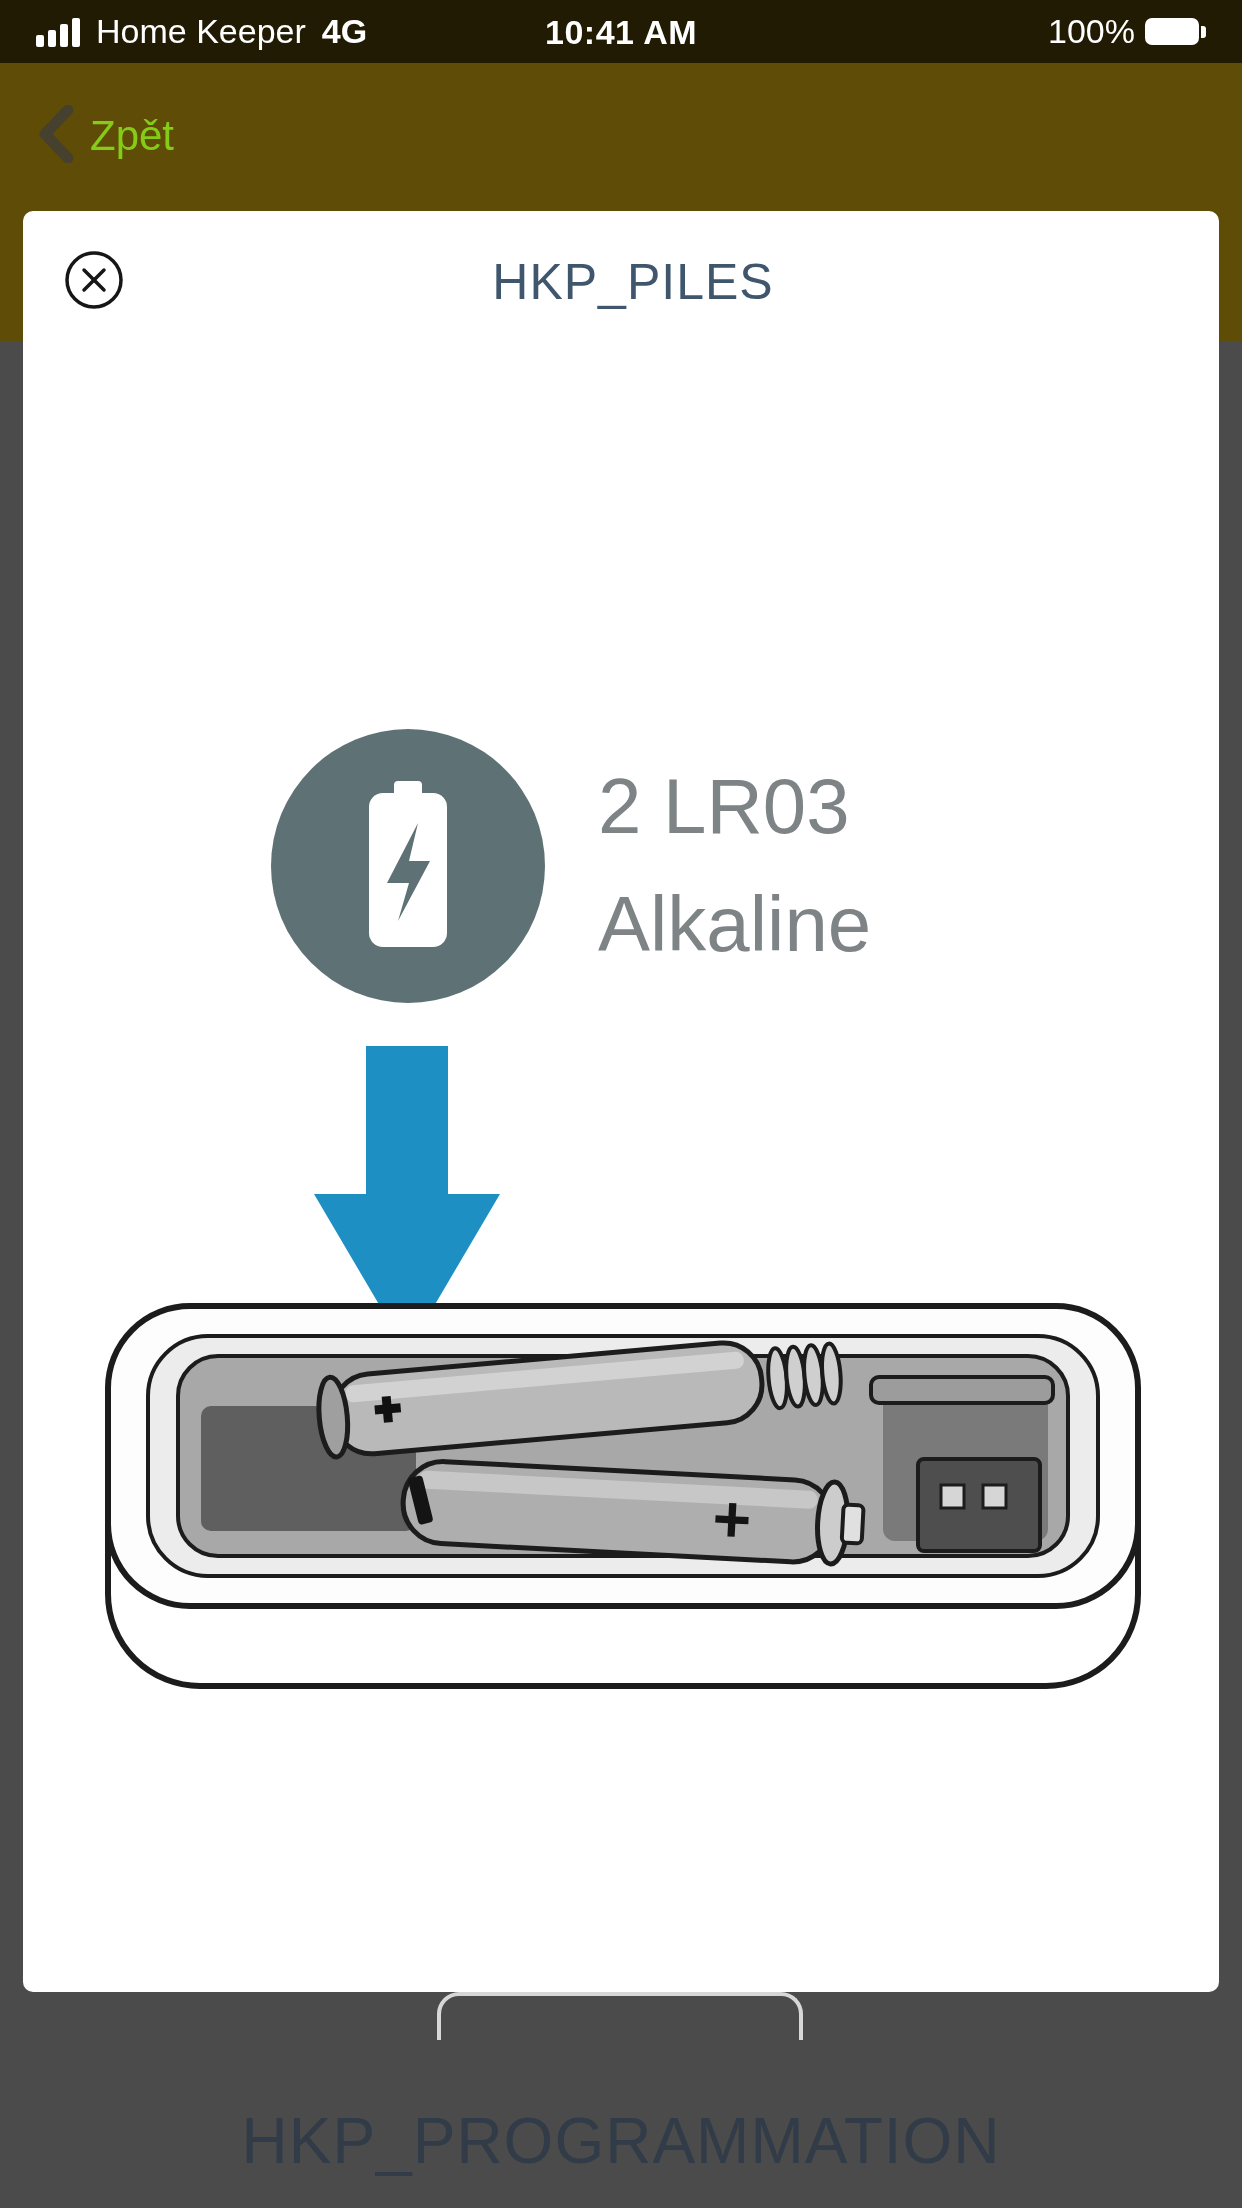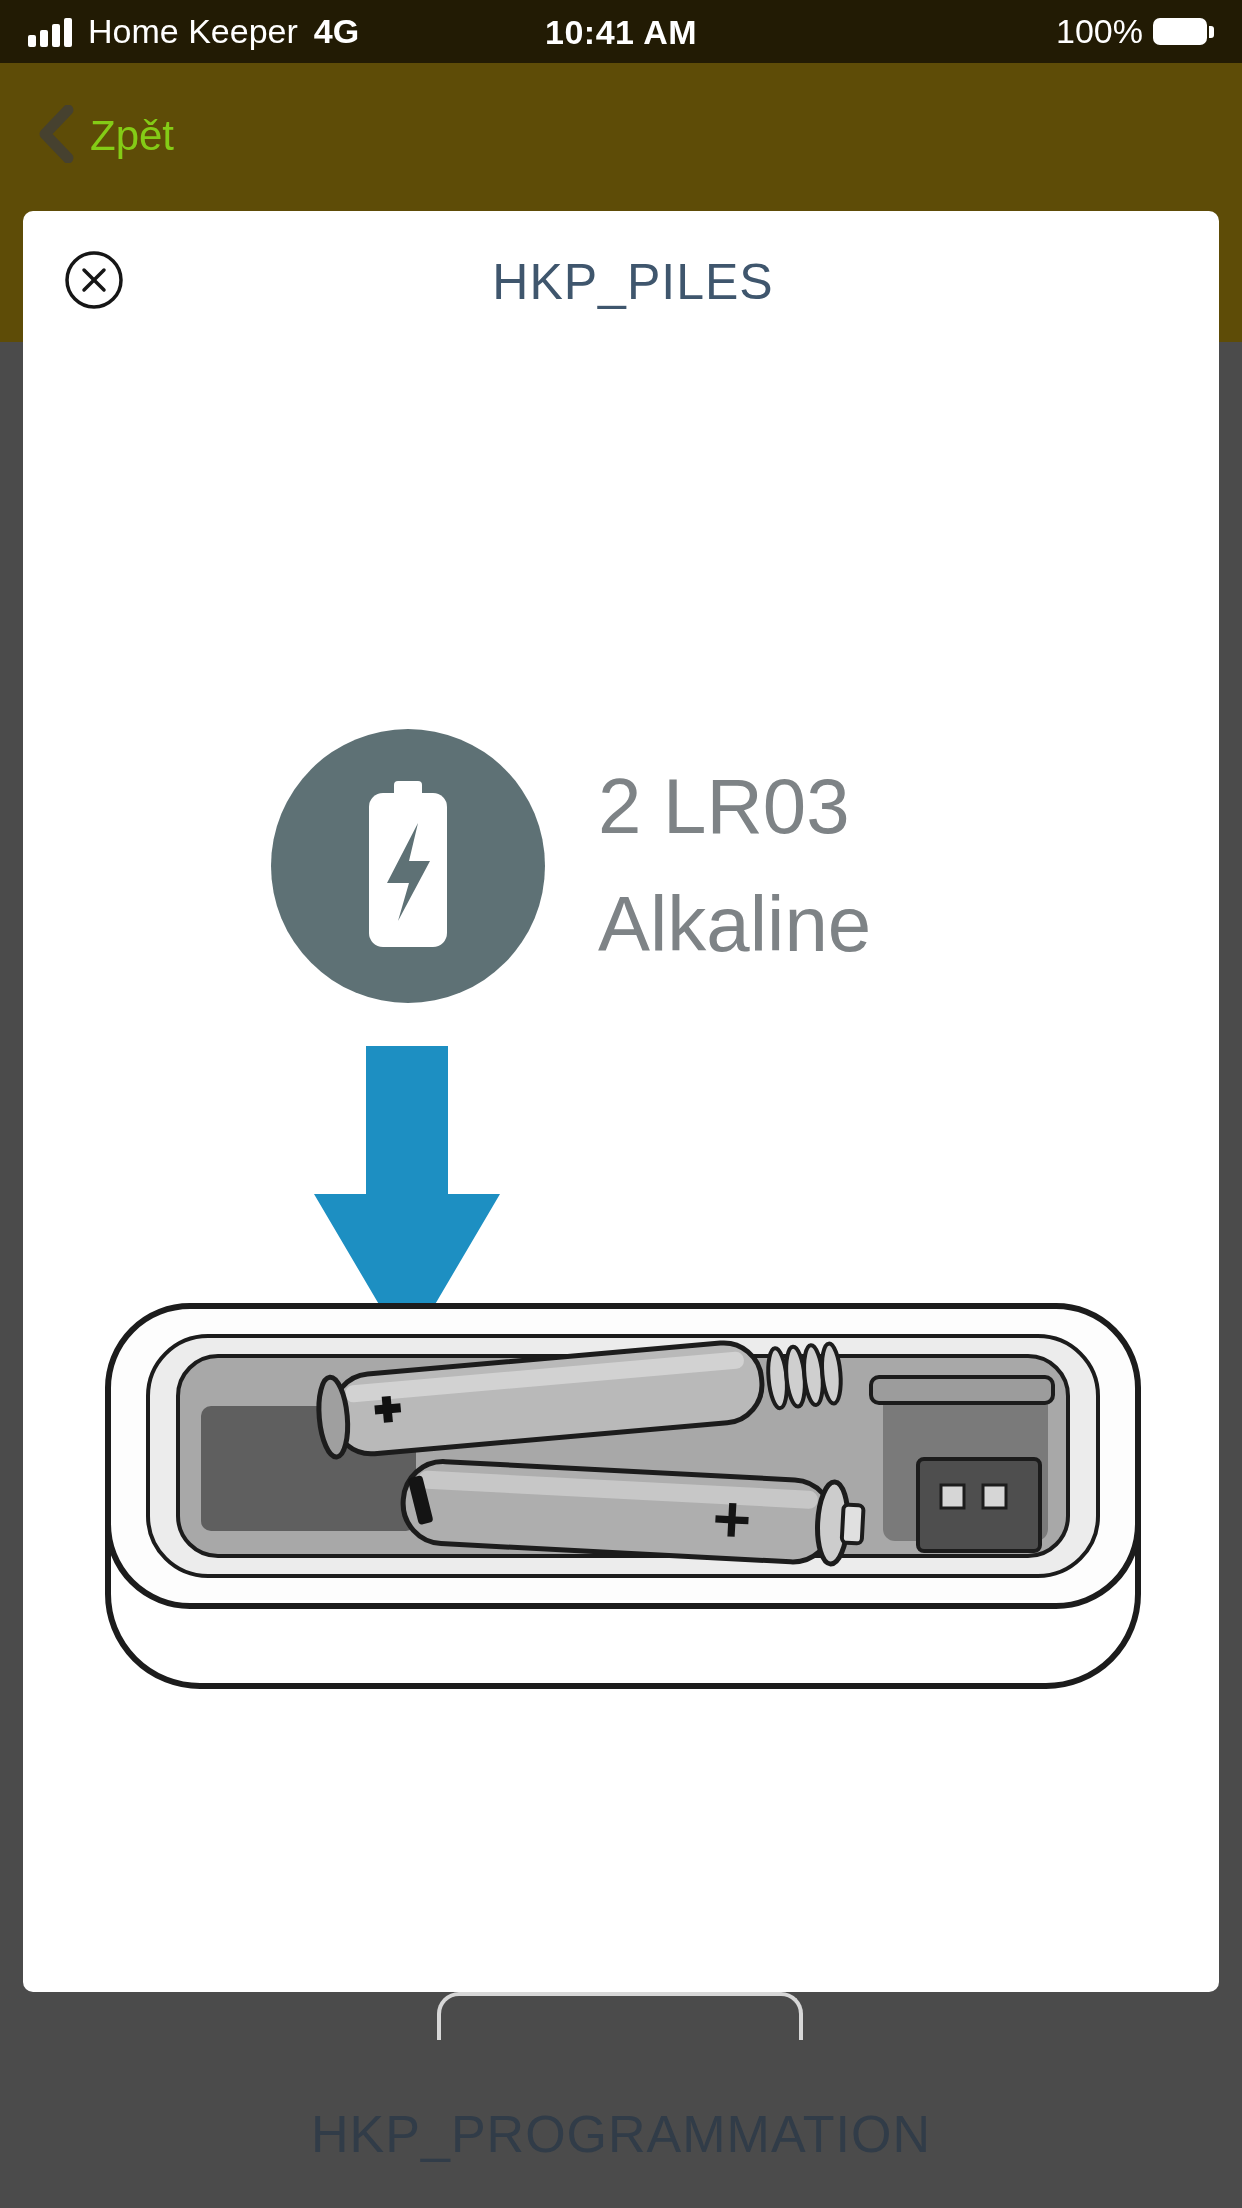--- a/index.html
+++ b/index.html
@@ -8,21 +8,21 @@
     background:#4b4b4b;
     font-family:"Liberation Sans", sans-serif;
     -webkit-font-smoothing:antialiased;
   }
 
   
   .status-bar {
     position:absolute; top:0; left:0; width:100%; height:63px;
     background:#221b04; color:#fff;
     display:flex; align-items:center; box-sizing:border-box;
-    padding:0 28px; font-size:34px; z-index:5;
+    padding:0 36px; font-size:34px; z-index:5;
   }
   .sb-left { display:flex; align-items:center; gap:16px; }
   .signal { display:flex; align-items:flex-end; gap:4px; height:30px; }
   .signal .bar { width:8px; background:#fff; border-radius:2px; }
   .signal .b1{height:12px}.signal .b2{height:17px}.signal .b3{height:23px}.signal .b4{height:29px}
   .sb-carrier { font-weight:400; }
   .sb-network { font-weight:700; }
   .sb-time {
     position:absolute; left:50%; top:50%; transform:translate(-50%,-50%);
     font-weight:700; letter-spacing:0.5px;
@@ -44,21 +44,21 @@
   .back-label { color:#84cc16; font-size:42px; }
 
   
   .peek-button {
     position:absolute; left:437px; top:1992px; width:366px; height:48px;
     border:4px solid #d7d7d7; border-bottom:none;
     border-radius:22px 22px 0 0; box-sizing:border-box; z-index:1;
   }
   .section-title {
     position:absolute; top:2104px; left:0; width:100%;
-    text-align:center; font-size:52px; color:#313c48; z-index:1;
+    text-align:center; font-size:64px; color:#313c48; z-index:1;
     letter-spacing:1px;
   }
 
   
   .modal {
     position:absolute; left:23px; top:211px; width:1196px; height:1781px;
     background:#ffffff; border-radius:10px; z-index:3;
   }
   .close-btn {
     position:absolute; top:38px; left:40px; width:62px; height:62px;

